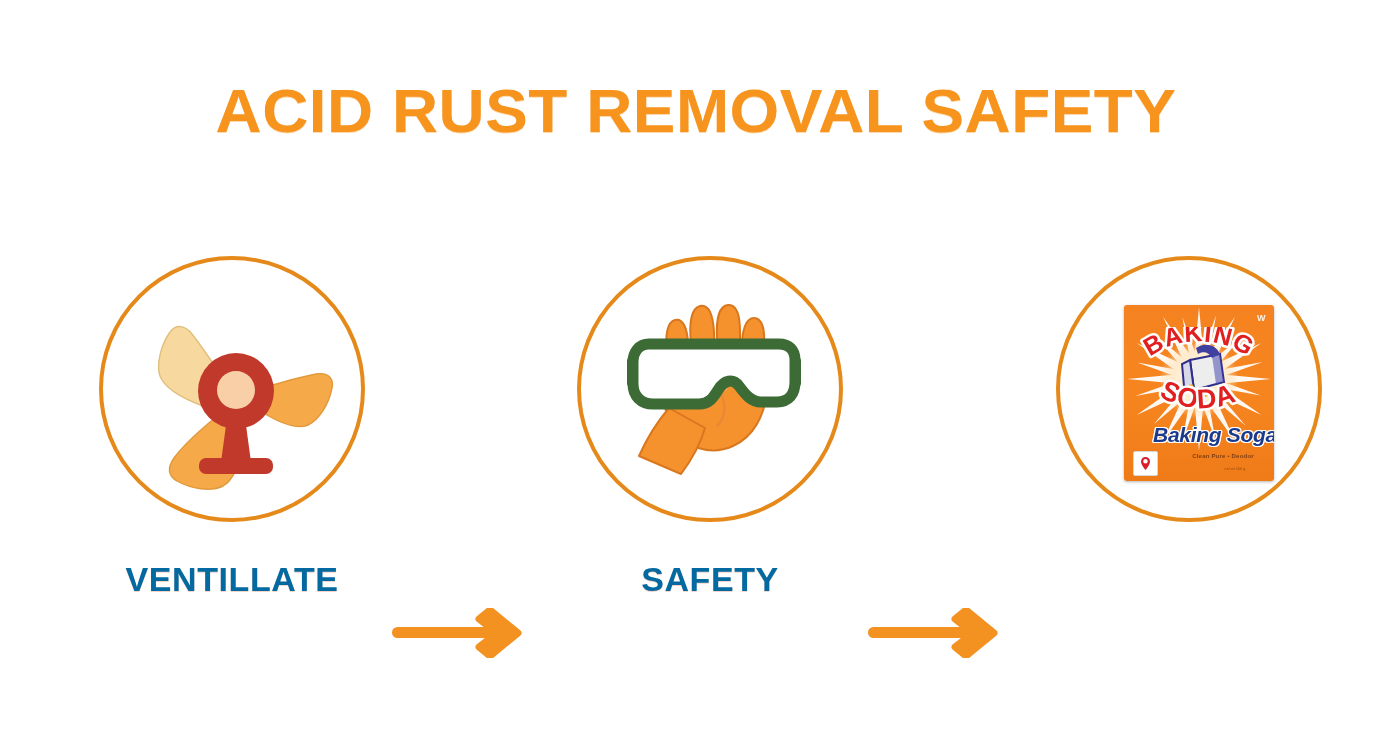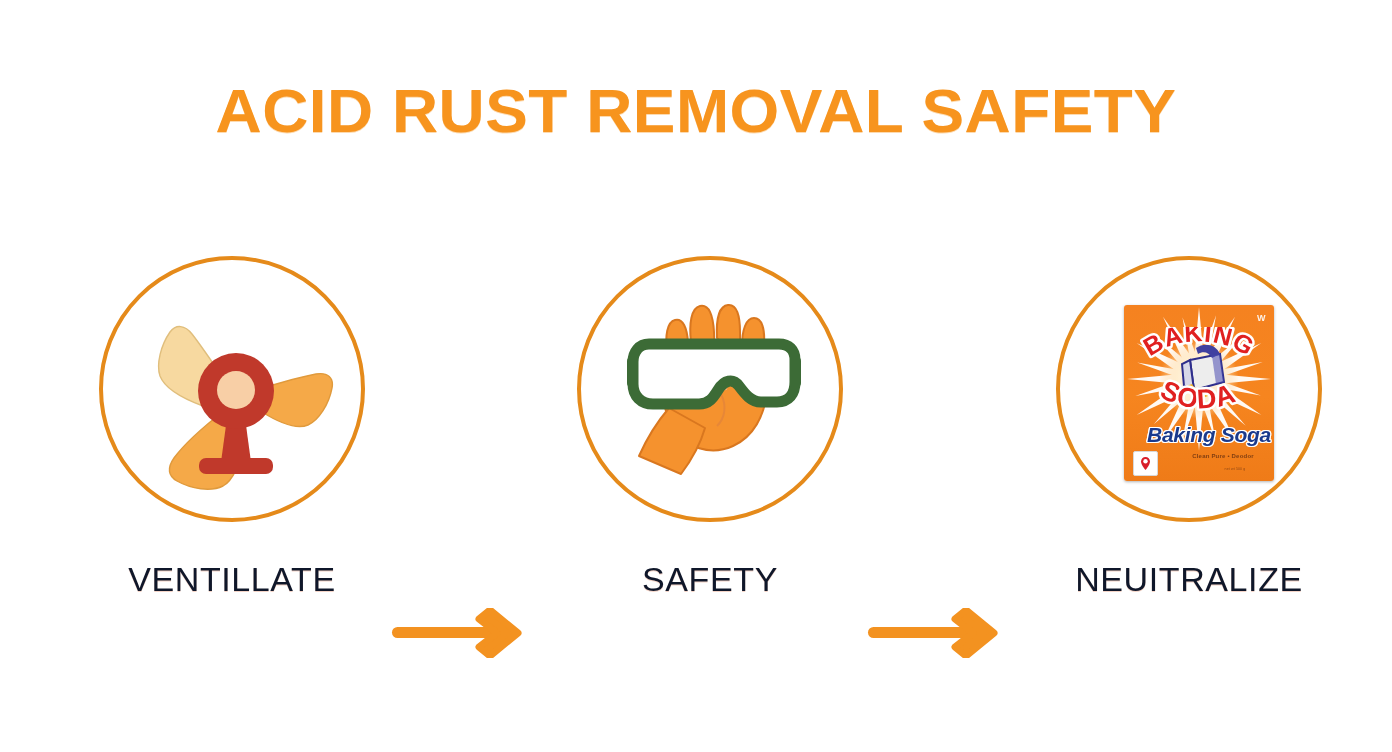--- a/index.html
+++ b/index.html
@@ -71,23 +71,23 @@
     position: absolute;
     left: 0;
     top: 0;
     width: 266px;
     height: 266px;
     overflow: visible;
   }
 
   .step-label {
     margin-top: 38px;
-    color: #0f172a;
+    color: #0369a1;
     font-family: "Liberation Sans", sans-serif;
-    font-weight: normal;
+    font-weight: bold;
     font-size: 34px;
     letter-spacing: 0.6px;
     line-height: 38px;
     white-space: nowrap;
     text-shadow: 0 1px 0 rgba(210,84,30,0.25);
   }
 
   
   .arrow {
     position: absolute;
@@ -124,21 +124,21 @@
     left: 0;
     width: 150px;
     text-align: center;
     font-family: "Liberation Sans", sans-serif;
     font-weight: bold;
     color: #E02020;
     pointer-events: none;
   }
   .soda-name {
     position: absolute;
-    left: 10px;
+    left: 16px;
     top: 118px;
     width: 150px;
     text-align: center;
     font-family: "Liberation Sans", sans-serif;
     font-style: italic;
     font-weight: bold;
     font-size: 21px;
     color: #1B3A8C;
     letter-spacing: -0.3px;
     text-shadow:
@@ -406,17 +406,16 @@
               <circle cx="11.5" cy="9.2" r="2.2" fill="#ffffff"></circle>
             </svg>
           </div>
 
           <div class="soda-tagline">Clean Pure • Deodor</div>
 
           <div class="soda-fineprint">net wt 500 g</div>
         </div>
 
       </div>
-      <div class="step-label">NEUITRALIZE</div>
     </div>
 
   </div>
 </div>
 
 </body></html>

